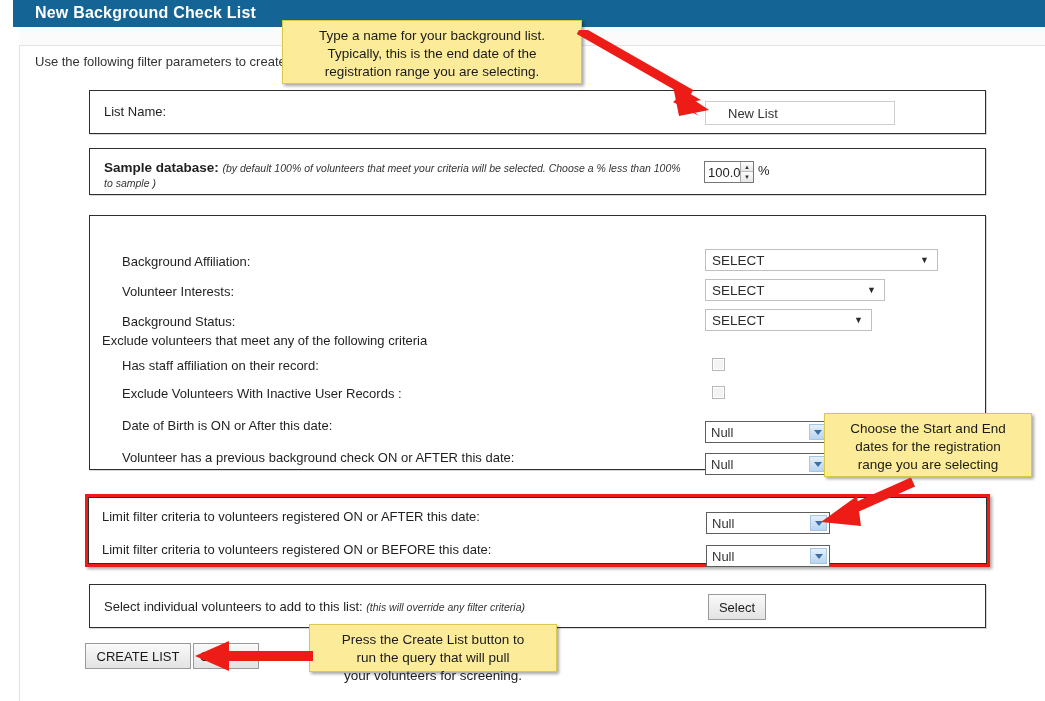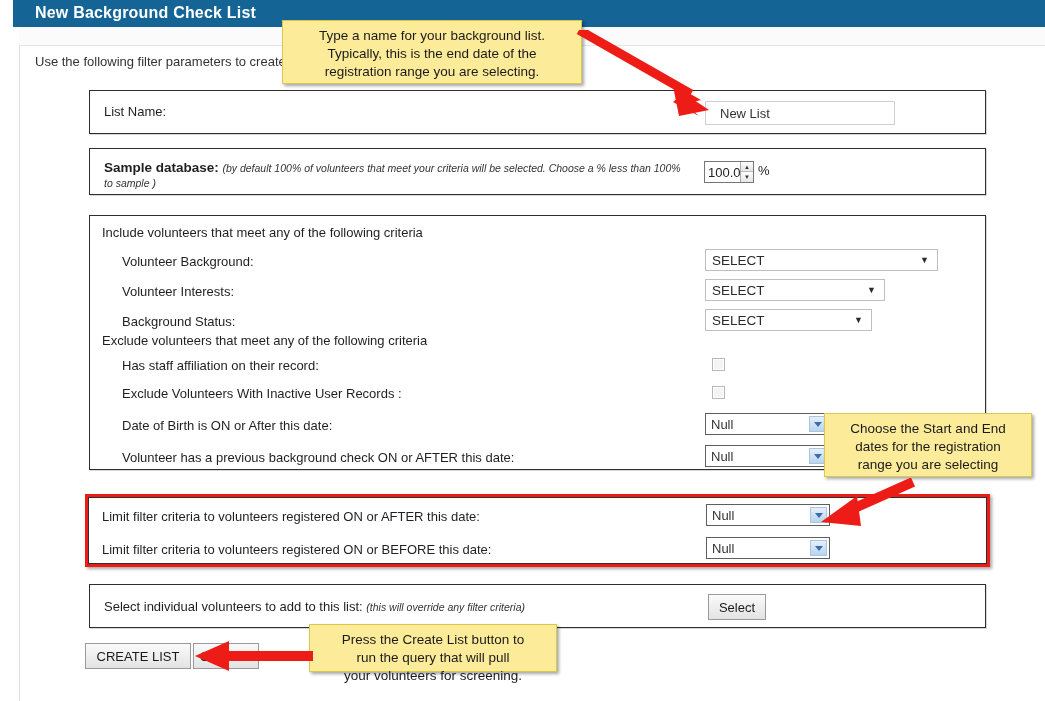--- a/index.html
+++ b/index.html
@@ -97,21 +97,21 @@
   .bold-lbl { font-weight: bold; font-size: 13.5px; }
 
   
   .textinput {
     position: absolute;
     background: #fff;
     border: 1px solid #cfcfcf;
     font-family: "Liberation Sans", sans-serif;
     font-size: 13px;
     color: #333;
-    padding: 2px 14px;
+    padding: 2px 22px;
     outline: none;
   }
 
   .spin-wrap {
     position: absolute;
     display: flex;
     align-items: stretch;
     border: 1px solid #767676;
     background: #fff;
     height: 22px;
@@ -170,20 +170,21 @@
   
   .sel-classic {
     position: absolute;
     height: 22px;
     background: #fff;
     border: 1px solid #5e5e5e;
     display: flex; align-items: center;
     font-size: 13px;
     color: #333;
     padding-left: 5px;
+    margin-top: 8px;
   }
   .sel-classic .btn {
     position: absolute;
     right: 2px; top: 2px; bottom: 2px;
     width: 17px;
     background: linear-gradient(#e6f0fb, #b9d4ef);
     border: 1px solid #a7c6e4;
     display: flex; align-items: center; justify-content: center;
   }
   .sel-classic .btn .chev {
@@ -262,23 +263,22 @@
       <div class="spin-btns">
         <div class="sb">▲</div>
         <div class="sb">▼</div>
       </div>
     </div>
     <div class="pct-sign" style="left:668px; top:14px;">%</div>
   </div>
 
   <div class="panel" style="left:76px; top:215px; width:897px; height:255px;">
 
-    <div class="row-label" style="left:12px; top:9px;">Include volunteers that meet any of the following criteria</div>
-
-    <div class="row-label" style="left:32px; top:38px;">Volunteer Background:</div>
+
+    <div class="row-label" style="left:32px; top:38px;">Background Affiliation:</div>
     <div class="sel-flat" style="left:615px; top:33px; width:233px;">
       <span>SELECT</span>
       <span class="caret">▼</span>
     </div>
 
     <div class="row-label" style="left:32px; top:68px;">Volunteer Interests:</div>
     <div class="sel-flat" style="left:615px; top:63px; width:180px;">
       <span>SELECT</span>
       <span class="caret">▼</span>
     </div>

